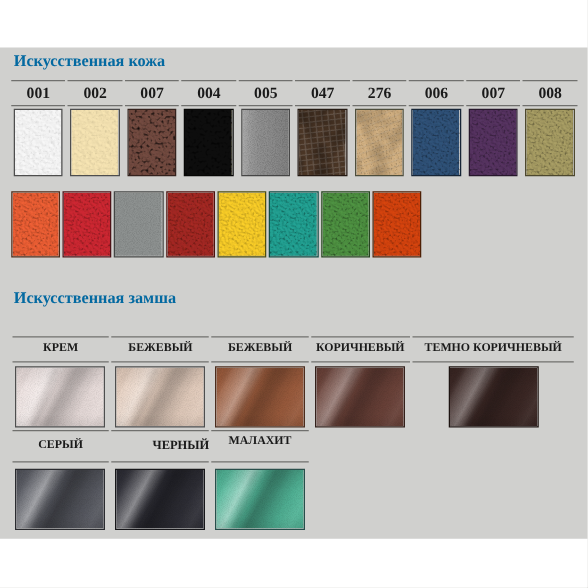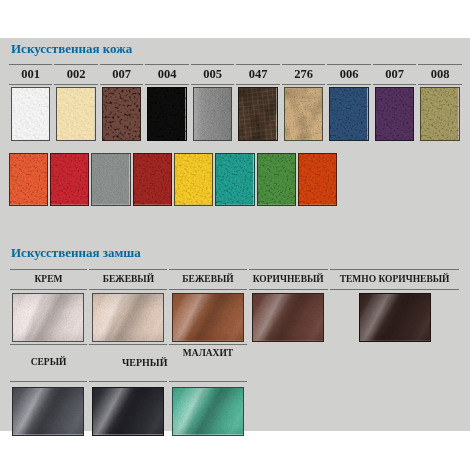--- a/index.html
+++ b/index.html
@@ -214,21 +214,21 @@
               <rect width="37.3" height="50.6" fill="#2a5d20" filter="url(#f-spot)" opacity="0.45"></rect>
             </svg></div></td>
         <td><div class="sw" style="margin-top: 3.1px; border-color: rgb(78, 31, 5);"><svg width="37.3" height="50.6" viewBox="0 0 37.3 50.6">
               <rect width="37.3" height="50.6" fill="#cc400b" filter="url(#f-bump)"></rect>
               <rect width="37.3" height="50.6" fill="#932b04" filter="url(#f-spot)" opacity="0.38"></rect>
             </svg></div></td>
       </tr>
  </tbody>
 </table>
 
-<div class="sec-title" style="top:245px">Искусственная замша</div>
+<div class="sec-title" style="top:230px">Искусственная замша</div>
 
 <table class="grid" id="g2r1" style="left:7.7px;top:269px">
  <tbody>
  <tr id="h3">
         <th style="font-size: 9.5px; height: 18.6px; padding-bottom: 0.5px; width: 77.6px;">КРЕМ</th>
         <th style="font-size: 9.5px; height: 18.6px; padding-bottom: 0.5px; width: 78.2px;">БЕЖЕВЫЙ</th>
         <th style="font-size: 9.5px; height: 18.6px; padding-bottom: 0.5px; width: 77.1px;">БЕЖЕВЫЙ</th>
         <th style="font-size: 9.5px; height: 18.6px; padding-bottom: 0.5px; width: 79.3px;">КОРИЧНЕВЫЙ</th>
         <th style="font-size: 9.5px; height: 18.6px; padding-bottom: 0.5px; width: 129.4px;">ТЕМНО КОРИЧНЕВЫЙ</th>
       </tr>
@@ -285,21 +285,21 @@
             </svg></div></td>
       </tr>
  </tbody>
 </table>
 
 <table class="grid" id="g2r2" style="left:7.7px;top:344.1px">
  <tbody>
  <tr id="h4">
         <th style="font-size: 9.5px; height: 17.9px; padding-bottom: 0.5px; width: 77.6px;">СЕРЫЙ</th>
         <th style="font-size: 10px; height: 17.9px; padding-bottom: 0.5px; width: 78.2px; text-align: right;">ЧЕРНЫЙ</th>
-        <th style="font-size: 9.5px; height: 17.9px; padding-bottom: 18px; width: 77.1px;">МАЛАХИТ</th>
+        <th style="font-size: 9.5px; height: 17.9px; padding-bottom: 6px; width: 77.1px;">МАЛАХИТ</th>
       </tr>
  <tr id="s4">
         <td><div class="sw" style="margin-top: 5.1px; border-color: rgb(42, 43, 47);"><svg width="70" height="46.6" viewBox="0 0 70 46.6">
               <rect width="70" height="46.6" fill="#585a62"></rect>
               <rect width="70" height="46.6" fill="url(#g-drape2)"></rect>
               <g filter="url(#f-blur)" opacity="0.40">
                 <path d="M10,46.6 L30,0 L36,0 L16,46.6 Z" fill="#000" opacity="0.3"></path>
                 <path d="M40,0 L58,0 L30,46.6 L18,46.6 Z" fill="#000" opacity="0.16"></path>
               </g>
               <rect width="70" height="46.6" fill="url(#g-vig)"></rect>

